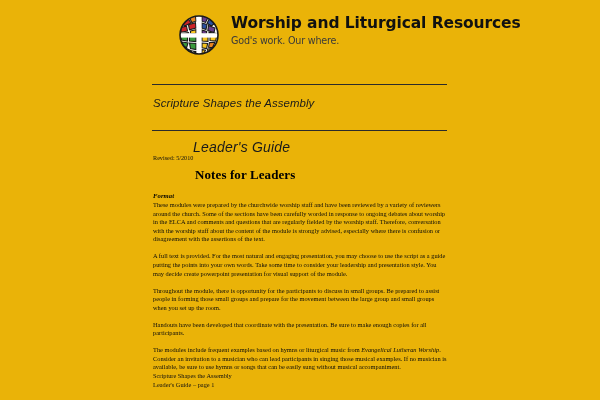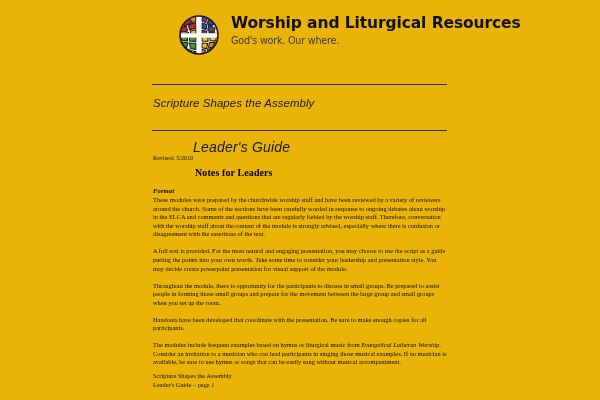--- a/index.html
+++ b/index.html
@@ -121,21 +121,21 @@
   
   .content {
     position: absolute;
     left: 153px;
     top: 167px;
     width: 296px;
   }
   .h-notes {
     font-family: "Liberation Serif", serif;
     font-weight: bold;
-    font-size: 10px;
+    font-size: 13px;
     margin: 0 0 9px 0;
     letter-spacing: 0.1px;
     padding-left: 42px;
   }
   .h-format {
     font-family: "Liberation Serif", serif;
     font-weight: bold;
     font-style: italic;
     font-size: 6.6px;
     margin: 0 0 2px 0;

